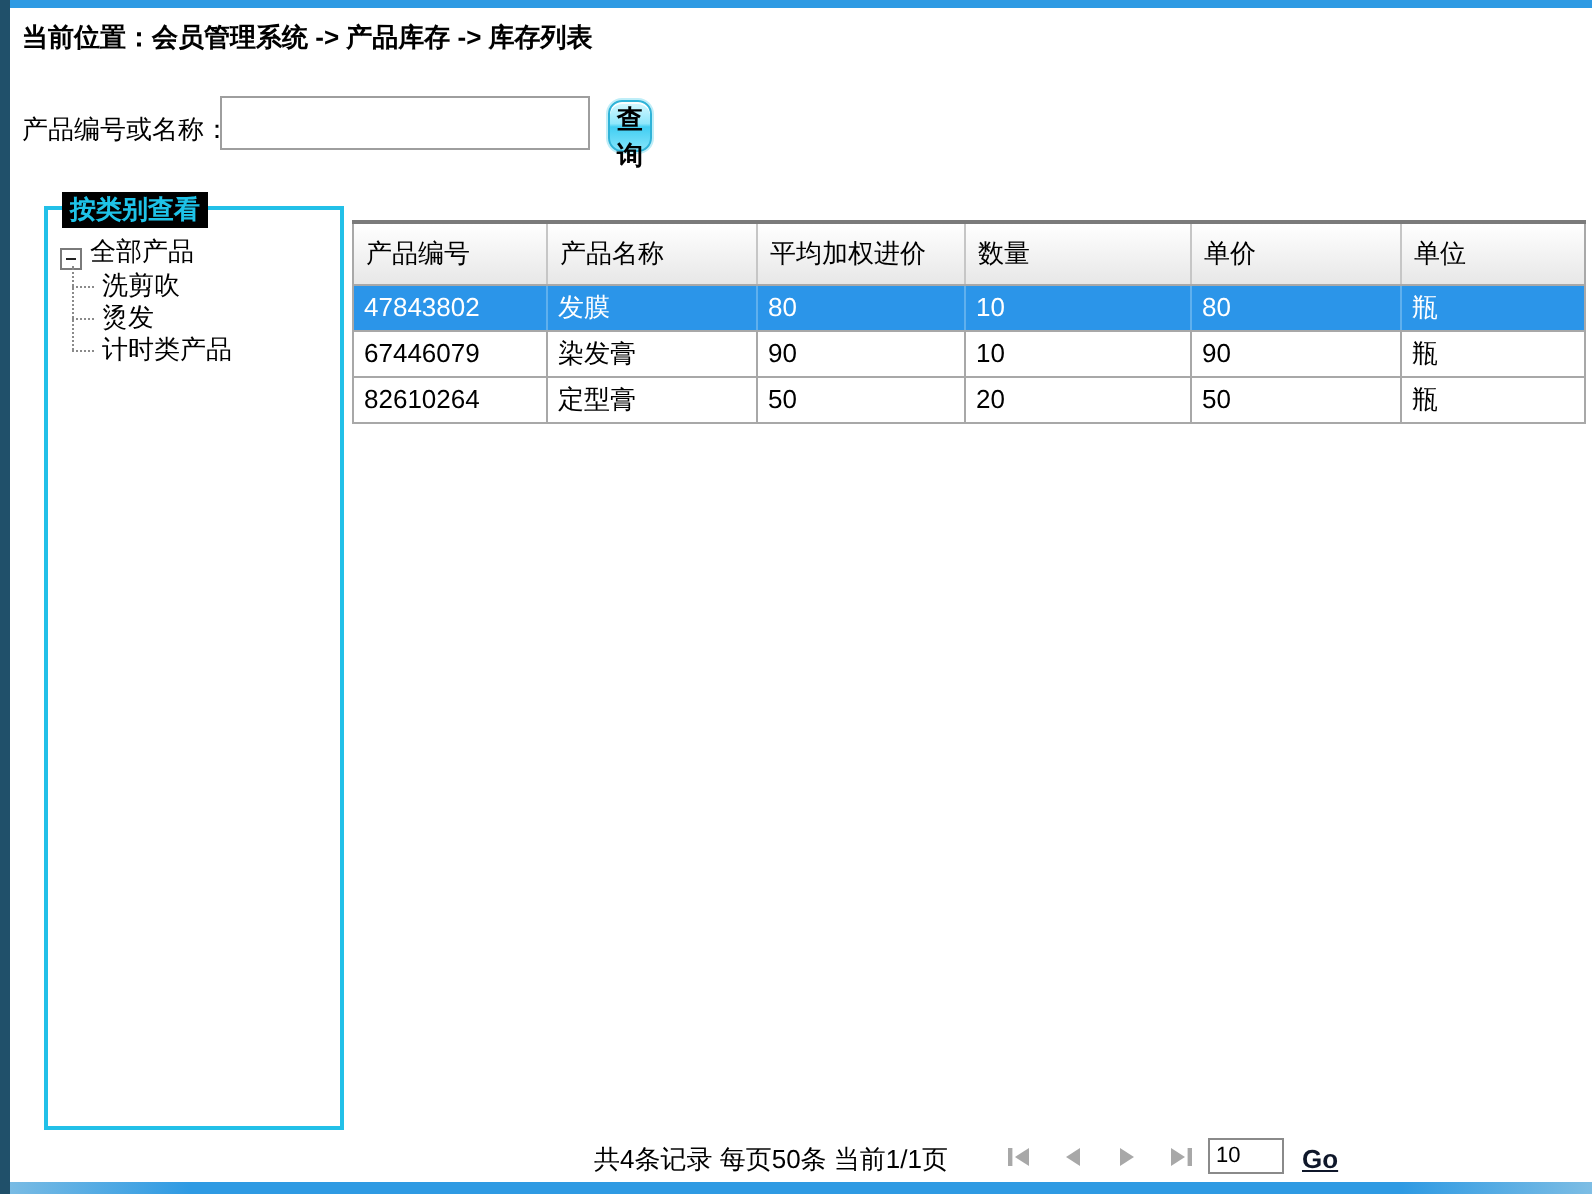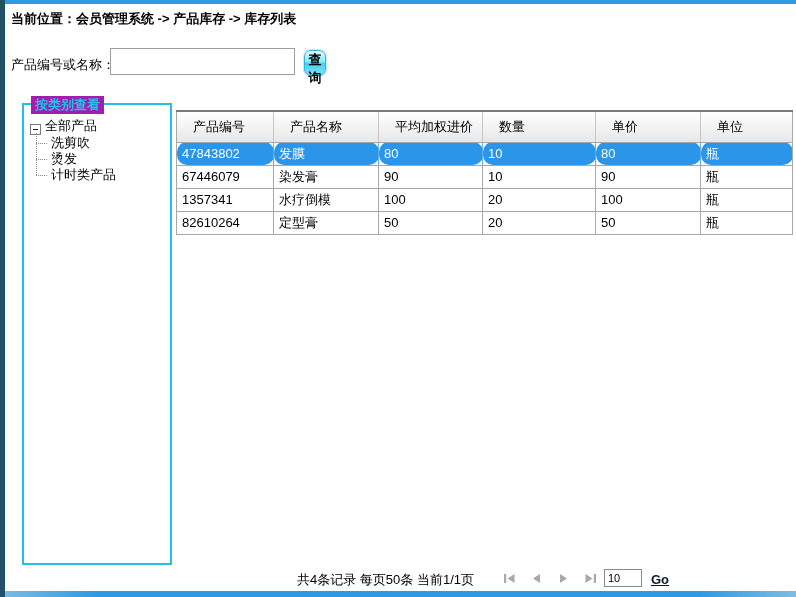--- a/index.html
+++ b/index.html
@@ -27,44 +27,44 @@
   .query-btn { position:absolute; left:304px; top:50px; width:22px; height:26px;
                border:1px solid #2fb3d8; border-radius:7px;
                background:linear-gradient(#d9f9ff 0%,#8fe7fb 45%,#41cef2 52%,#83e4fb 100%);
                box-shadow:inset 0 1px 0 rgba(255,255,255,.9), 0 0 0 1px #bfeef8;
                font-size:13px; font-weight:bold; color:#000; cursor:pointer;
                font-family:"Liberation Sans","DejaVu Sans",sans-serif; }
 
   
   .tree-panel { position:absolute; left:22px; top:103px; width:150px; height:462px;
                 border:2px solid #22c0e8; background:#fff; }
-  .tree-legend { position:absolute; left:7px; top:-9px; background:#a21caf; padding:0 4px;
+  .tree-legend { position:absolute; left:7px; top:-9px; background:#000000; padding:0 4px;
                  color:#1ec3e8; font-size:13px; font-weight:bold; }
   .tree { padding:12px 4px 0 6px; font-size:13px; }
   .tree-root { display:flex; align-items:flex-end; white-space:nowrap; cursor:pointer; }
   .expander { position:relative; display:inline-block; width:11px; height:11px; margin-right:4px;
               border:1px solid #7a7a7a; background:#fff; flex:0 0 auto; }
   .expander::after { content:""; position:absolute; left:2px; top:4px; width:5px; height:1px; background:#222; }
   .tree-children { position:relative; margin-left:6px; }
   .tree-children::before { content:""; position:absolute; left:0; top:-2px; bottom:8px; border-left:1px dotted #8a8a8a; }
   .tree-child { position:relative; padding-left:15px; line-height:16px; white-space:nowrap; cursor:pointer; }
   .tree-child::before { content:""; position:absolute; left:0; top:8px; width:11px; border-top:1px dotted #8a8a8a; }
 
   
   .grid-wrap { position:absolute; left:176px; top:110px; }
   table.grid { border-collapse:collapse; table-layout:fixed; background:#fff; }
-  table.grid th { height:31px; font-size:13px; font-weight:normal; text-align:left; padding:0 0 0 16px;
+  table.grid th { height:31px; font-size:13px; font-weight:normal; text-align:left; padding:0 0 0 6px;
                   background:linear-gradient(#ffffff,#e7e7e7);
                   border-top:2px solid #7a7a7a; border-bottom:1px solid #a8a8a8;
                   border-right:1px solid #c6c6c6; white-space:nowrap; overflow:hidden; }
   table.grid th:first-child { border-left:1px solid #a8a8a8; }
   table.grid th:last-child  { border-right:1px solid #a8a8a8; }
   table.grid td { height:23px; font-size:13px; padding:0 0 0 5px;
                   border:1px solid #a8a8a8; white-space:nowrap; overflow:hidden; }
-  tr.selected td { background:#2b95e9; color:#ffffff; border-right-color:#5fb0ee;border-radius:10px; }
+  tr.selected td { background:#2b95e9; color:#ffffff; border-right-color:#5fb0ee; }
   tr.selected td:last-child { border-right-color:#a8a8a8; }
 
   
   .pager-summary { position:absolute; left:297px; top:571px; font-size:13px; color:#000; }
   .pager-icons { position:absolute; left:503px; top:572px; display:flex; gap:14px; align-items:center; }
   .pg-icon { width:13px; height:13px; cursor:pointer; display:inline-block; }
   .pg-icon svg { display:block; }
   .page-input { position:absolute; left:604px; top:569px; width:38px; height:18px;
                 border:1px solid #8a8a8a; font-size:11px; padding:0 3px; outline:none;
                 font-family:"Liberation Sans","DejaVu Sans",sans-serif; }
@@ -136,28 +136,20 @@
       </tr>
       <tr>
         <td>67446079</td>
         <td>染发膏</td>
         <td>90</td>
         <td>10</td>
         <td>90</td>
         <td>瓶</td>
       </tr>
       <tr>
-        <td>1357341</td>
-        <td>水疗倒模</td>
-        <td>100</td>
-        <td>20</td>
-        <td>100</td>
-        <td>瓶</td>
-      </tr>
-      <tr>
         <td>82610264</td>
         <td>定型膏</td>
         <td>50</td>
         <td>20</td>
         <td>50</td>
         <td>瓶</td>
       </tr>
     </tbody>
   </table>
 </div>

